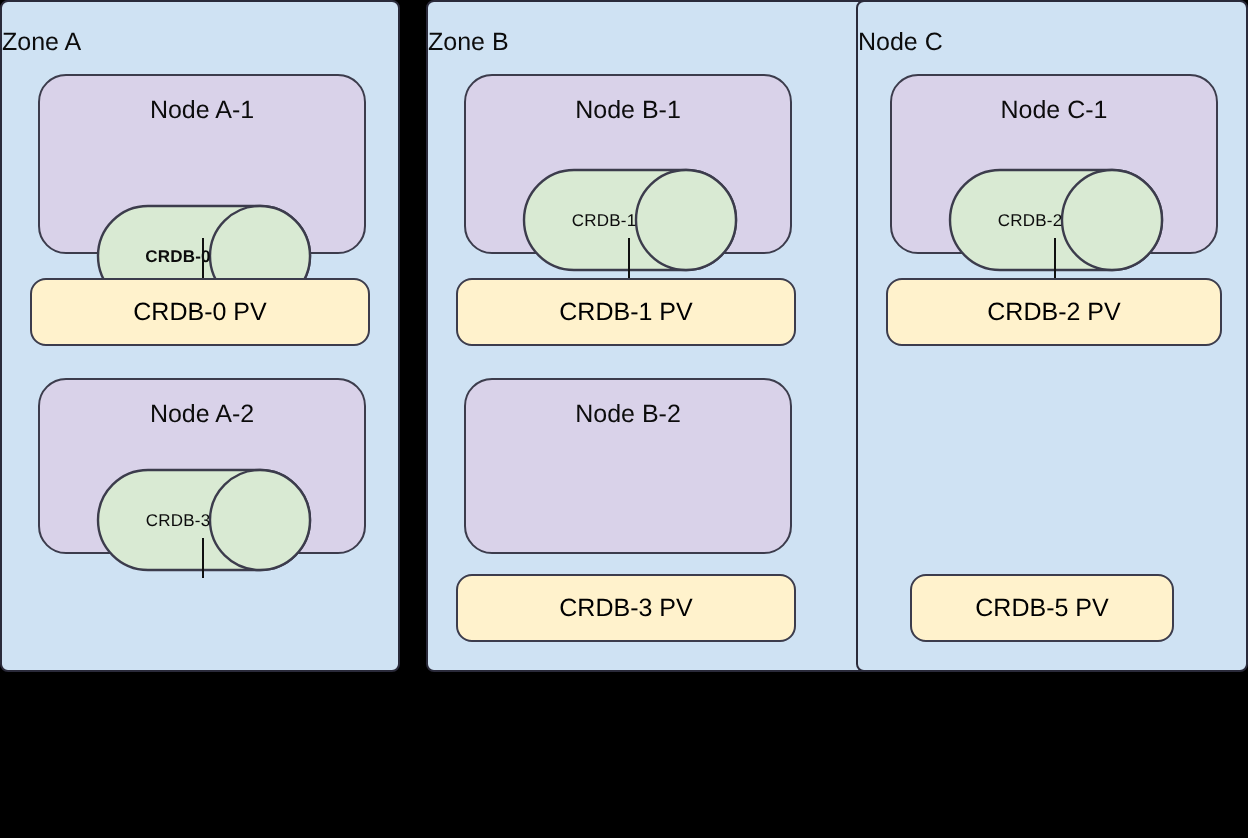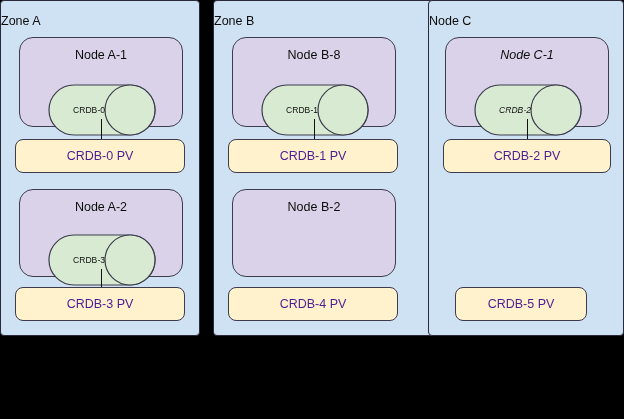--- a/index.html
+++ b/index.html
@@ -90,35 +90,35 @@
     background: #fff2cc;
     border: 1px solid #3c3c4c;
     border-radius: 8px;
     box-sizing: border-box;
     display: flex;
     align-items: center;
     justify-content: center;
   }
   .pv-label {
     font-size: 12.5px;
-    color: #4c1d95;
+    color: #000000;
     line-height: 16px;
   }
 </style>
 </head>
 <body>
 
 <div id="canvas">
 
   <div class="zone" style="left:0px; top:0px; width:200px; height:336px;">
     <div class="zone-title">Zone A</div>
 
     <div class="node" style="left:18px; top:36px; width:164px; height:90px;">
       <div class="node-title">Node A-1</div>
-      <div class="cyl" style="left:28px; top:46px; width:108px; height:52px;">
+      <div class="cyl" style="left:28px; top:64px; width:108px; height:52px;font-weight:bold;">
         <svg width="108" height="52" viewBox="0 0 108 52">
           <path d="M26,1 L82,1 A25,25 0 0,1 82,51 L26,51 A25,25 0 0,1 26,1 Z" fill="#d9ead3" stroke="#3c3c4c" stroke-width="1.2"></path>
           <ellipse cx="82" cy="26" rx="25" ry="25" fill="#d9ead3" stroke="#3c3c4c" stroke-width="1.2"></ellipse>
         </svg>
         <div class="cyl-label">CRDB-0</div>
       </div>
     </div>
 
     <div class="connector" style="left:100px; top:118px; height:22px;"></div>
 
@@ -132,58 +132,55 @@
         <svg width="108" height="52" viewBox="0 0 108 52">
           <path d="M26,1 L82,1 A25,25 0 0,1 82,51 L26,51 A25,25 0 0,1 26,1 Z" fill="#d9ead3" stroke="#3c3c4c" stroke-width="1.2"></path>
           <ellipse cx="82" cy="26" rx="25" ry="25" fill="#d9ead3" stroke="#3c3c4c" stroke-width="1.2"></ellipse>
         </svg>
         <div class="cyl-label">CRDB-3</div>
       </div>
     </div>
 
     <div class="connector" style="left:100px; top:268px; height:20px;"></div>
 
+  </div>
+
+  <div class="zone" style="left:213px; top:0px; width:228px; height:336px;">
+    <div class="zone-title">Zone B</div>
+
+    <div class="node" style="left:18px; top:36px; width:164px; height:90px;">
+      <div class="node-title">Node B-1</div>
+      <div class="cyl" style="left:28px; top:46px; width:108px; height:52px;">
+        <svg width="108" height="52" viewBox="0 0 108 52">
+          <path d="M26,1 L82,1 A25,25 0 0,1 82,51 L26,51 A25,25 0 0,1 26,1 Z" fill="#d9ead3" stroke="#3c3c4c" stroke-width="1.2"></path>
+          <ellipse cx="82" cy="26" rx="25" ry="25" fill="#d9ead3" stroke="#3c3c4c" stroke-width="1.2"></ellipse>
+        </svg>
+        <div class="cyl-label">CRDB-1</div>
+      </div>
+    </div>
+
+    <div class="connector" style="left:100px; top:118px; height:22px;"></div>
+
+    <div class="pv" style="left:14px; top:138px; width:170px; height:34px;">
+      <span class="pv-label">CRDB-1 PV</span>
+    </div>
+
+    <div class="node" style="left:18px; top:188px; width:164px; height:88px;">
+      <div class="node-title">Node B-2</div>
+    </div>
+
     <div class="pv" style="left:14px; top:286px; width:170px; height:34px;">
       <span class="pv-label">CRDB-3 PV</span>
     </div>
   </div>
 
-  <div class="zone" style="left:213px; top:0px; width:228px; height:336px;">
-    <div class="zone-title">Zone B</div>
-
-    <div class="node" style="left:18px; top:36px; width:164px; height:90px;">
-      <div class="node-title">Node B-8</div>
-      <div class="cyl" style="left:28px; top:46px; width:108px; height:52px;">
-        <svg width="108" height="52" viewBox="0 0 108 52">
-          <path d="M26,1 L82,1 A25,25 0 0,1 82,51 L26,51 A25,25 0 0,1 26,1 Z" fill="#d9ead3" stroke="#3c3c4c" stroke-width="1.2"></path>
-          <ellipse cx="82" cy="26" rx="25" ry="25" fill="#d9ead3" stroke="#3c3c4c" stroke-width="1.2"></ellipse>
-        </svg>
-        <div class="cyl-label">CRDB-1</div>
-      </div>
-    </div>
-
-    <div class="connector" style="left:100px; top:118px; height:22px;"></div>
-
-    <div class="pv" style="left:14px; top:138px; width:170px; height:34px;">
-      <span class="pv-label">CRDB-1 PV</span>
-    </div>
-
-    <div class="node" style="left:18px; top:188px; width:164px; height:88px;">
-      <div class="node-title">Node B-2</div>
-    </div>
-
-    <div class="pv" style="left:14px; top:286px; width:170px; height:34px;">
-      <span class="pv-label">CRDB-4 PV</span>
-    </div>
-  </div>
-
   <div class="zone" style="left:428px; top:0px; width:196px; height:336px;">
     <div class="zone-title">Node C</div>
 
-    <div class="node" style="left:16px; top:36px; width:164px; height:90px;font-style:italic;">
+    <div class="node" style="left:16px; top:36px; width:164px; height:90px;">
       <div class="node-title">Node C-1</div>
       <div class="cyl" style="left:28px; top:46px; width:108px; height:52px;">
         <svg width="108" height="52" viewBox="0 0 108 52">
           <path d="M26,1 L82,1 A25,25 0 0,1 82,51 L26,51 A25,25 0 0,1 26,1 Z" fill="#d9ead3" stroke="#3c3c4c" stroke-width="1.2"></path>
           <ellipse cx="82" cy="26" rx="25" ry="25" fill="#d9ead3" stroke="#3c3c4c" stroke-width="1.2"></ellipse>
         </svg>
         <div class="cyl-label">CRDB-2</div>
       </div>
     </div>
 

